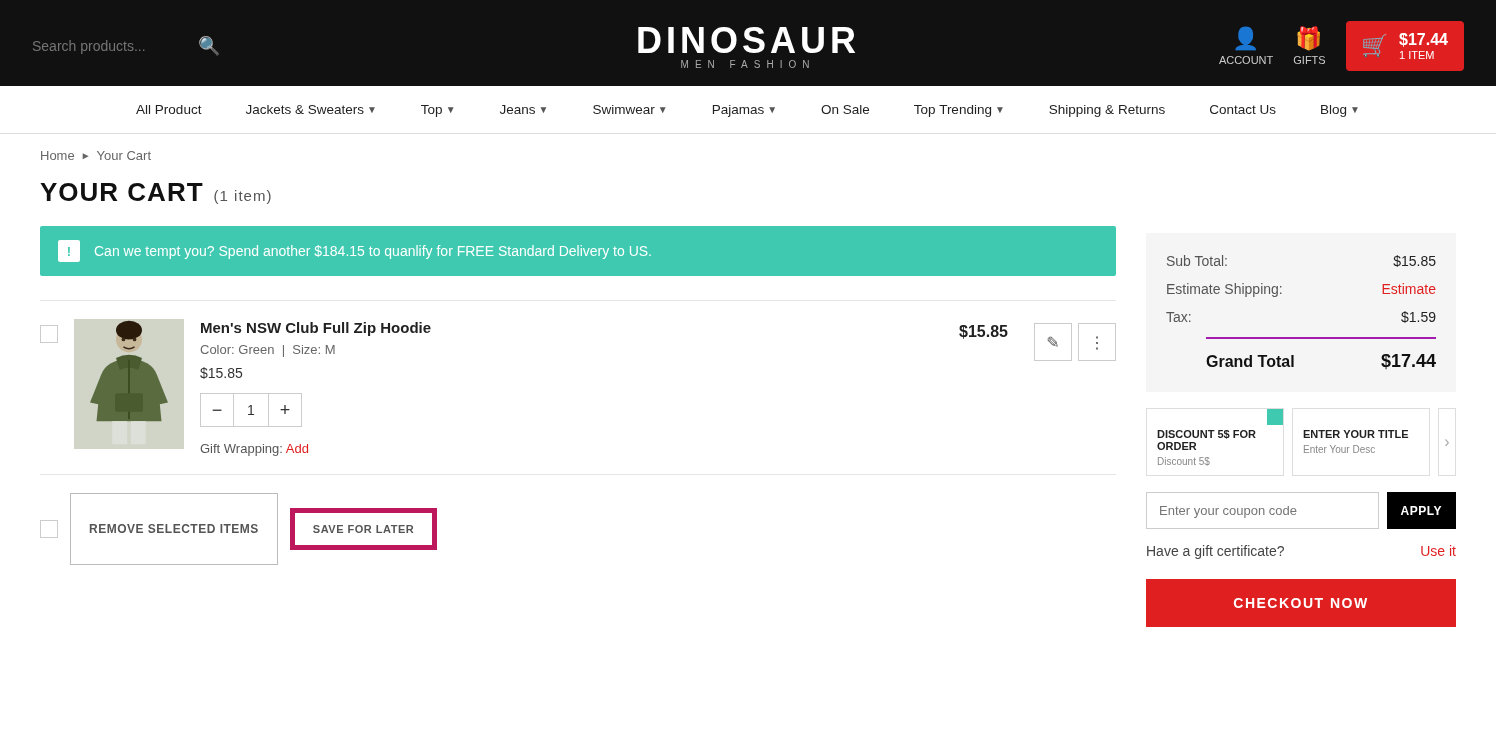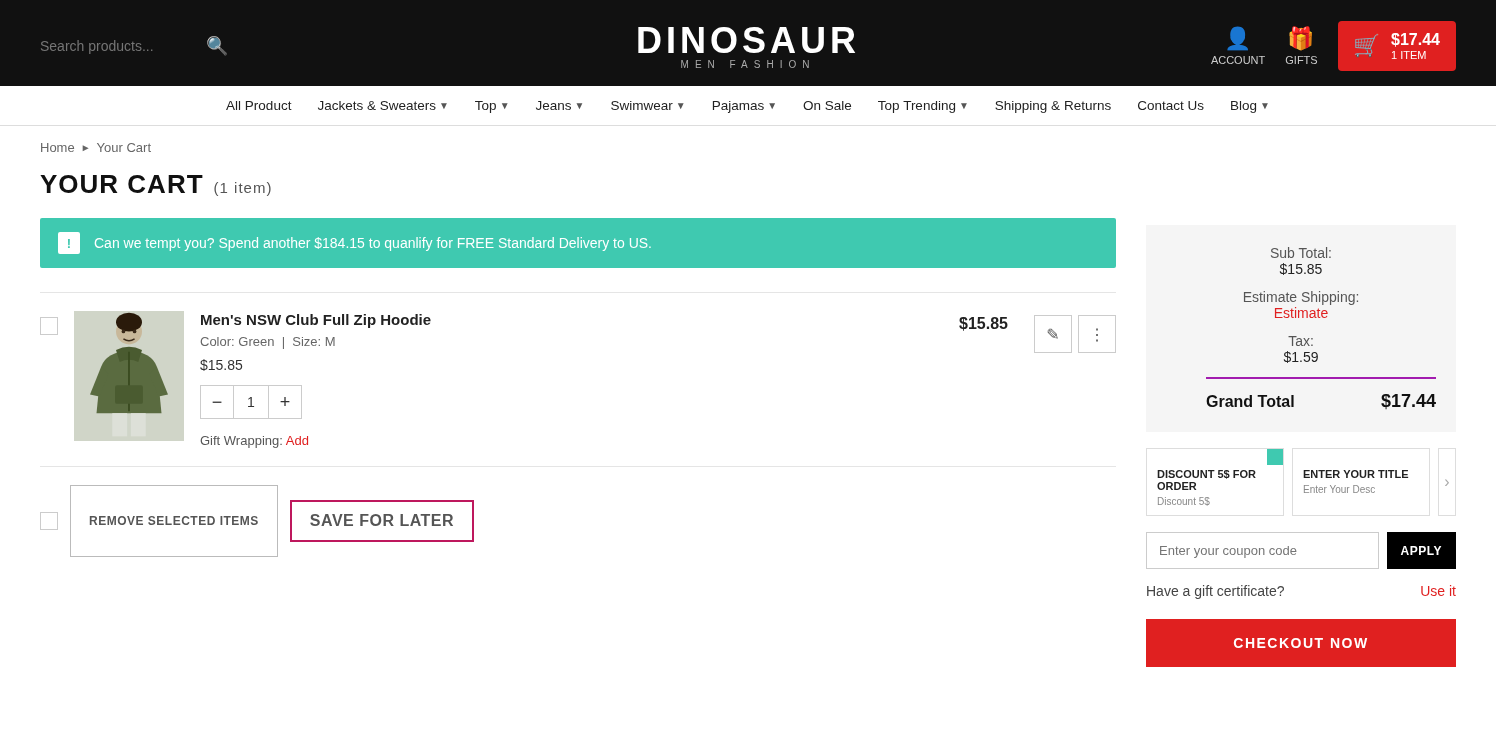--- a/index.html
+++ b/index.html
@@ -2,38 +2,38 @@
 <html><head>
   <meta charset="utf-8">
   <style>
     *, *::before, *::after { box-sizing: border-box; margin: 0; padding: 0; }
     body { font-family: Arial, sans-serif; font-size: 14px; color: #333; background: #fff; }
 
     
     .top-bar { background: #111; height: 6px; }
 
     
-    .header { background: #111; display: flex; align-items: center; padding: 0 40px; height: 80px; }
+    .header { background: #111; display: flex; align-items: center; padding: 0 32px; height: 80px; }
     .header-search { display: flex; align-items: center; flex: 1; }
     .header-search input { background: transparent; border: none; outline: none; color: #aaa; font-size: 14px; width: 160px; }
     .header-search-icon { color: #aaa; font-size: 18px; margin-left: 6px; cursor: pointer; }
     .header-logo { flex: 2; text-align: center; }
     .header-logo .logo-main { color: #fff; font-size: 36px; font-weight: 900; letter-spacing: 4px; display: block; line-height: 1; }
     .header-logo .logo-sub { color: #aaa; font-size: 10px; letter-spacing: 6px; display: block; }
     .header-actions { flex: 1; display: flex; align-items: center; justify-content: flex-end; gap: 20px; }
     .header-action-item { display: flex; flex-direction: column; align-items: center; color: #ccc; font-size: 11px; cursor: pointer; gap: 2px; }
     .header-action-item .icon-wrap { font-size: 22px; color: #ccc; }
     .cart-btn { background: #e02020; color: #fff; display: flex; align-items: center; padding: 10px 16px; border-radius: 4px; cursor: pointer; gap: 10px; }
     .cart-btn .cart-icon { font-size: 22px; }
     .cart-btn .cart-info { display: flex; flex-direction: column; }
     .cart-btn .cart-price { font-size: 16px; font-weight: 700; line-height: 1.1; }
     .cart-btn .cart-count { font-size: 11px; }
 
     
-    .nav { border-bottom: 1px solid #ddd; display: flex; align-items: center; justify-content: center; gap: 26px; padding: 0 40px; height: 40px; background: #fff; }
+    .nav { border-bottom: 1px solid #ddd; display: flex; align-items: center; justify-content: center; gap: 44px; padding: 0 40px; height: 48px; background: #fff; }
     .nav-item { font-size: 13.5px; color: #222; cursor: pointer; display: flex; align-items: center; gap: 3px; white-space: nowrap; text-decoration: none; }
     .nav-arrow { font-size: 10px; color: #555; }
 
     
     .breadcrumb { padding: 14px 40px; display: flex; align-items: center; gap: 6px; font-size: 13px; color: #666; }
     .breadcrumb a { color: #666; text-decoration: none; }
     .breadcrumb-arrow { font-size: 10px; }
 
     
     .main { padding: 0 40px 40px; display: flex; gap: 30px; }
@@ -61,26 +61,26 @@
     .gift-wrap { margin-top: 14px; font-size: 13px; color: #555; }
     .gift-wrap a { color: #e02020; text-decoration: none; }
     .cart-item-price { font-size: 16px; font-weight: 600; color: #222; margin-left: auto; margin-right: 10px; white-space: nowrap; padding-top: 4px; }
     .cart-item-actions { display: flex; align-items: flex-start; gap: 6px; padding-top: 4px; }
     .action-icon-btn { width: 38px; height: 38px; border: 1px solid #ccc; background: #fff; display: flex; align-items: center; justify-content: center; cursor: pointer; font-size: 16px; color: #555; }
 
     
     .bottom-actions { display: flex; align-items: center; gap: 12px; padding: 18px 0; border-top: 1px solid #e5e5e5; }
     .bottom-checkbox { width: 18px; height: 18px; border: 1px solid #ccc; flex-shrink: 0; cursor: pointer; background: #fff; }
     .btn-remove { border: 1px solid #bbb; background: #fff; padding: 28px 18px; font-size: 12px; font-weight: 600; color: #555; letter-spacing: 0.5px; cursor: pointer; text-transform: uppercase; }
-    .btn-save { border: 2px solid #be185d; background: #fff; padding: 10px 18px; font-size: 16px; font-weight: 600; color: #555; letter-spacing: 0.5px; cursor: pointer; text-transform: uppercase; }
+    .btn-save { border: 5px solid #be185d; background: #fff; padding: 10px 18px; font-size: 11px; font-weight: 600; color: #555; letter-spacing: 0.5px; cursor: pointer; text-transform: uppercase; }
 
     
     .summary-panel { width: 310px; flex-shrink: 0; padding-top: 56px; }
     .summary-box { background: #f5f5f5; padding: 20px; }
-    .summary-row { display: flex; justify-content: space-between; align-items: center; margin-bottom: 12px; font-size: 14px; flex-direction: column; }
+    .summary-row { display: flex; justify-content: space-between; align-items: center; margin-bottom: 12px; font-size: 14px; }
     .summary-label { color: #555; }
     .summary-value { color: #222; font-weight: 500; }
     .summary-value.estimate { color: #e02020; cursor: pointer; }
     .summary-total { display: flex; justify-content: space-between; align-items: center; font-size: 16px; font-weight: 700; color: #111; margin-top: 6px; padding-top: 12px; border-top: 2px solid #a21caf; margin-left: 40px; }
     .total-value { font-size: 18px; }
 
     
     .discount-cards { display: flex; gap: 8px; margin: 16px 0; }
     .discount-card { flex: 1; border: 1px solid #ddd; background: #fff; padding: 19px 10px 8px; position: relative; cursor: pointer; min-height: 60px; }
     .discount-card-flag { position: absolute; top: 0; right: 0; width: 16px; height: 16px; background: #3fc9b0; }

